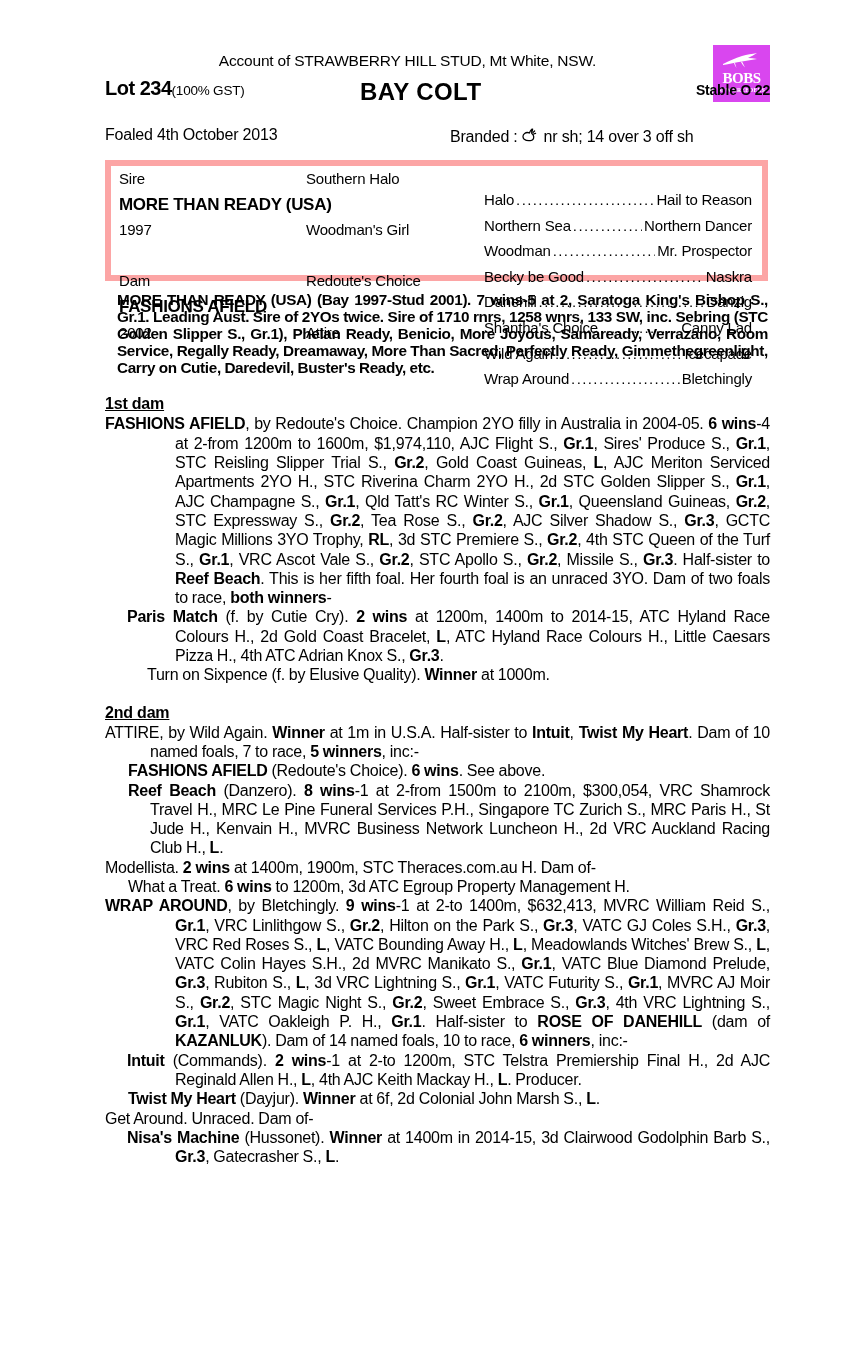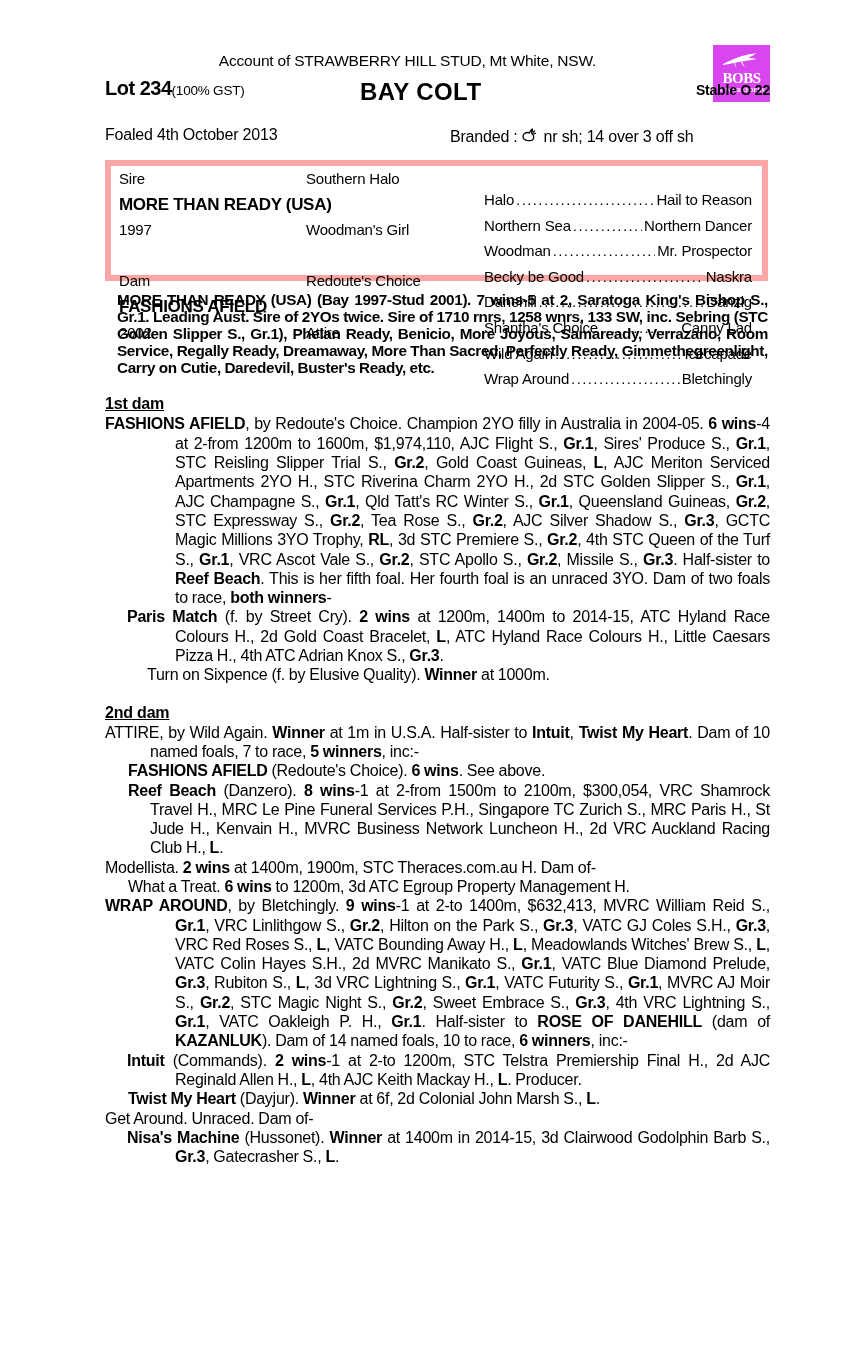--- a/index.html
+++ b/index.html
@@ -362,21 +362,21 @@
           <span class="rname">Bletchingly</span>
         </div>
       </div>
   </div>
 
   <div class="sire-para">MORE THAN READY (USA) (Bay 1997-Stud 2001). 7 wins-5 at 2, Saratoga King's Bishop S., Gr.1. Leading Aust. Sire of 2YOs twice. Sire of 1710 rnrs, 1258 wnrs, 133 SW, inc. Sebring (STC Golden Slipper S., Gr.1), Phelan Ready, Benicio, More Joyous, Samaready, Verrazano, Room Service, Regally Ready, Dreamaway, More Than Sacred, Perfectly Ready, Gimmethegreenlight, Carry on Cutie, Daredevil, Buster's Ready, etc.</div>
 
   <div id="dam-sections">
       <div class="dam-heading">1st dam</div>
       <div class="blk hang1"><b>FASHIONS AFIELD</b><span>, by Redoute's Choice. Champion 2YO filly in Australia in 2004-05. </span><b>6 wins</b><span>-4 at 2-from 1200m to 1600m, $1,974,110, AJC Flight S., </span><b>Gr.1</b><span>, Sires' Produce S., </span><b>Gr.1</b><span>, STC Reisling Slipper Trial S., </span><b>Gr.2</b><span>, Gold Coast Guineas, </span><b>L</b><span>, AJC Meriton Serviced Apartments 2YO H., STC Riverina Charm 2YO H., 2d STC Golden Slipper S., </span><b>Gr.1</b><span>, AJC Champagne S., </span><b>Gr.1</b><span>, Qld Tatt's RC Winter S., </span><b>Gr.1</b><span>, Queensland Guineas, </span><b>Gr.2</b><span>, STC Expressway S., </span><b>Gr.2</b><span>, Tea Rose S., </span><b>Gr.2</b><span>, AJC Silver Shadow S., </span><b>Gr.3</b><span>, GCTC Magic Millions 3YO Trophy, </span><b>RL</b><span>, 3d STC Premiere S., </span><b>Gr.2</b><span>, 4th STC Queen of the Turf S., </span><b>Gr.1</b><span>, VRC Ascot Vale S., </span><b>Gr.2</b><span>, STC Apollo S., </span><b>Gr.2</b><span>, Missile S., </span><b>Gr.3</b><span>. Half-sister to </span><b>Reef Beach</b><span>. This is her fifth foal. Her fourth foal is an unraced 3YO. Dam of two foals to race, </span><b>both winners</b><span>-</span></div>
-      <div class="blk hang2"><b>Paris Match</b><span> (f. by Street Cry). </span><b>2 wins</b><span> at 1200m, 1400m to 2014-15, ATC Hyland Race Colours H., 2d Gold Coast Bracelet, </span><b>L</b><span>, ATC Hyland Race Colours H., Little Caesars Pizza H., 4th ATC Adrian Knox S., </span><b>Gr.3</b><span>.</span></div>
+      <div class="blk hang2"><b>Paris Match</b><span> (f. by Cutie Cry). </span><b>2 wins</b><span> at 1200m, 1400m to 2014-15, ATC Hyland Race Colours H., 2d Gold Coast Bracelet, </span><b>L</b><span>, ATC Hyland Race Colours H., Little Caesars Pizza H., 4th ATC Adrian Knox S., </span><b>Gr.3</b><span>.</span></div>
       <div class="blk hang3 nj"><span>Turn on Sixpence (f. by Elusive Quality). </span><b>Winner</b><span> at 1000m.</span></div>
       <div class="dam-heading">2nd dam</div>
       <div class="blk hangA"><span>ATTIRE, by Wild Again. </span><b>Winner</b><span> at 1m in U.S.A. Half-sister to </span><b>Intuit</b><span>, </span><b>Twist My Heart</b><span>. Dam of 10 named foals, 7 to race, </span><b>5 winners</b><span>, inc:-</span></div>
       <div class="blk hangB nj"><b>FASHIONS AFIELD</b><span> (Redoute's Choice). </span><b>6 wins</b><span>. See above.</span></div>
       <div class="blk hangB"><b>Reef Beach</b><span> (Danzero). </span><b>8 wins</b><span>-1 at 2-from 1500m to 2100m, $300,054, VRC Shamrock Travel H., MRC Le Pine Funeral Services P.H., Singapore TC Zurich S., MRC Paris H., St Jude H., Kenvain H., MVRC Business Network Luncheon H., 2d VRC Auckland Racing Club H., </span><b>L</b><span>.</span></div>
       <div class="blk hangA nj"><span>Modellista. </span><b>2 wins</b><span> at 1400m, 1900m, STC Theraces.com.au H. Dam of-</span></div>
       <div class="blk hangB nj"><span>What a Treat. </span><b>6 wins</b><span> to 1200m, 3d ATC Egroup Property Management H.</span></div>
       <div class="blk hang1"><b>WRAP AROUND</b><span>, by Bletchingly. </span><b>9 wins</b><span>-1 at 2-to 1400m, $632,413, MVRC William Reid S., </span><b>Gr.1</b><span>, VRC Linlithgow S., </span><b>Gr.2</b><span>, Hilton on the Park S., </span><b>Gr.3</b><span>, VATC GJ Coles S.H., </span><b>Gr.3</b><span>, VRC Red Roses S., </span><b>L</b><span>, VATC Bounding Away H., </span><b>L</b><span>, Meadowlands Witches' Brew S., </span><b>L</b><span>, VATC Colin Hayes S.H., 2d MVRC Manikato S., </span><b>Gr.1</b><span>, VATC Blue Diamond Prelude, </span><b>Gr.3</b><span>, Rubiton S., </span><b>L</b><span>, 3d VRC Lightning S., </span><b>Gr.1</b><span>, VATC Futurity S., </span><b>Gr.1</b><span>, MVRC AJ Moir S., </span><b>Gr.2</b><span>, STC Magic Night S., </span><b>Gr.2</b><span>, Sweet Embrace S., </span><b>Gr.3</b><span>, 4th VRC Lightning S., </span><b>Gr.1</b><span>, VATC Oakleigh P. H., </span><b>Gr.1</b><span>. Half-sister to </span><b>ROSE OF DANEHILL</b><span> (dam of </span><b>KAZANLUK</b><span>). Dam of 14 named foals, 10 to race, </span><b>6 winners</b><span>, inc:-</span></div>
       <div class="blk hang2"><b>Intuit</b><span> (Commands). </span><b>2 wins</b><span>-1 at 2-to 1200m, STC Telstra Premiership Final H., 2d AJC Reginald Allen H., </span><b>L</b><span>, 4th AJC Keith Mackay H., </span><b>L</b><span>. Producer.</span></div>
       <div class="blk hangB nj"><b>Twist My Heart</b><span> (Dayjur). </span><b>Winner</b><span> at 6f, 2d Colonial John Marsh S., </span><b>L</b><span>.</span></div>

